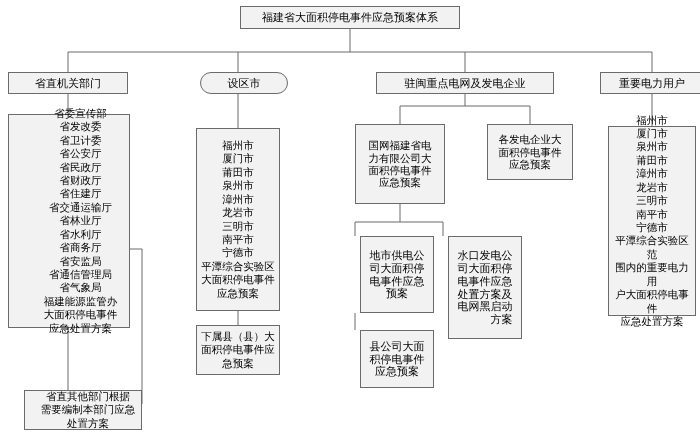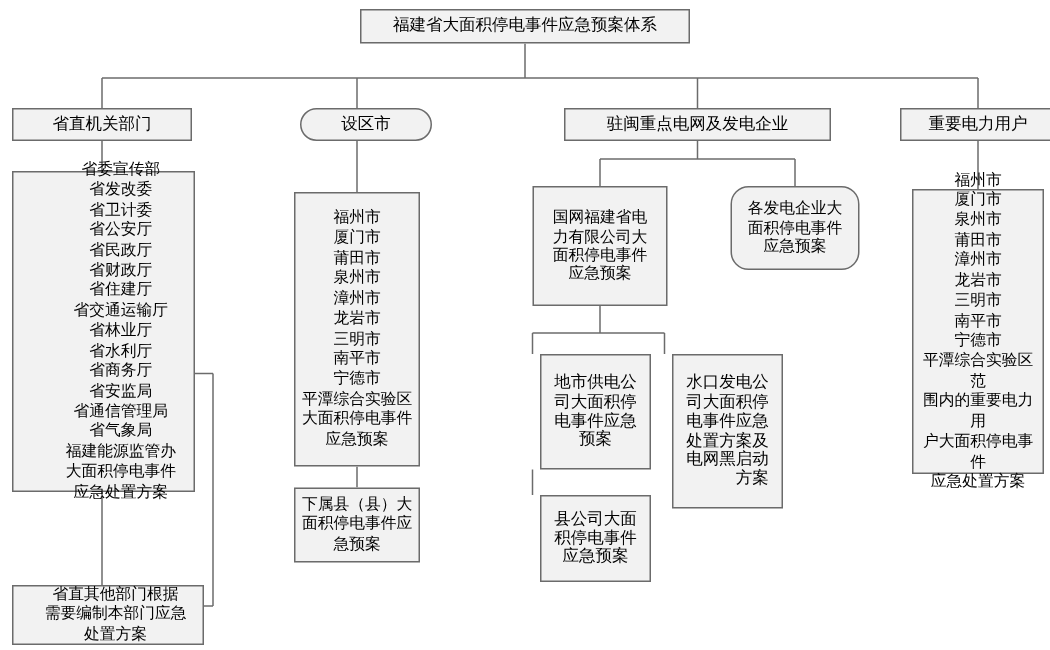--- a/index.html
+++ b/index.html
@@ -135,21 +135,21 @@
 省水利厅
 省商务厅
 省安监局
 省通信管理局
 省气象局
 福建能源监管办
 大面积停电事件
 应急处置方案</span>
   </div>
 
-  <div class="node list" style="left:8px; top:390px; width:128px; height:40px;padding-left:13px;">
+  <div class="node list" style="left:24px; top:390px; width:118px; height:40px;padding-left:13px;">
     <span>省直其他部门根据
 需要编制本部门应急
 处置方案</span>
   </div>
 
   <div class="node list" style="left:196px; top:128px; width:84px; height:183px;">
     <span>福州市
 厦门市
 莆田市
 泉州市
@@ -169,21 +169,21 @@
 急预案</span>
   </div>
 
   <div class="node lvl2" style="left:355px; top:124px; width:90px; height:80px;">
     <span>国网福建省电
 力有限公司大
 面积停电事件
 应急预案</span>
   </div>
 
-  <div class="node lvl2" style="left:487px; top:124px; width:86px; height:56px;border-radius:12px;">
+  <div class="node lvl2" style="left:487px; top:124px; width:86px; height:56px;">
     <span>各发电企业大
 面积停电事件
 应急预案</span>
   </div>
 
   <div class="node lvl3" style="left:318px; top:236px; width:74px; height:77px;">
     <span>地市供电公
 司大面积停
 电事件应急
 预案</span>

